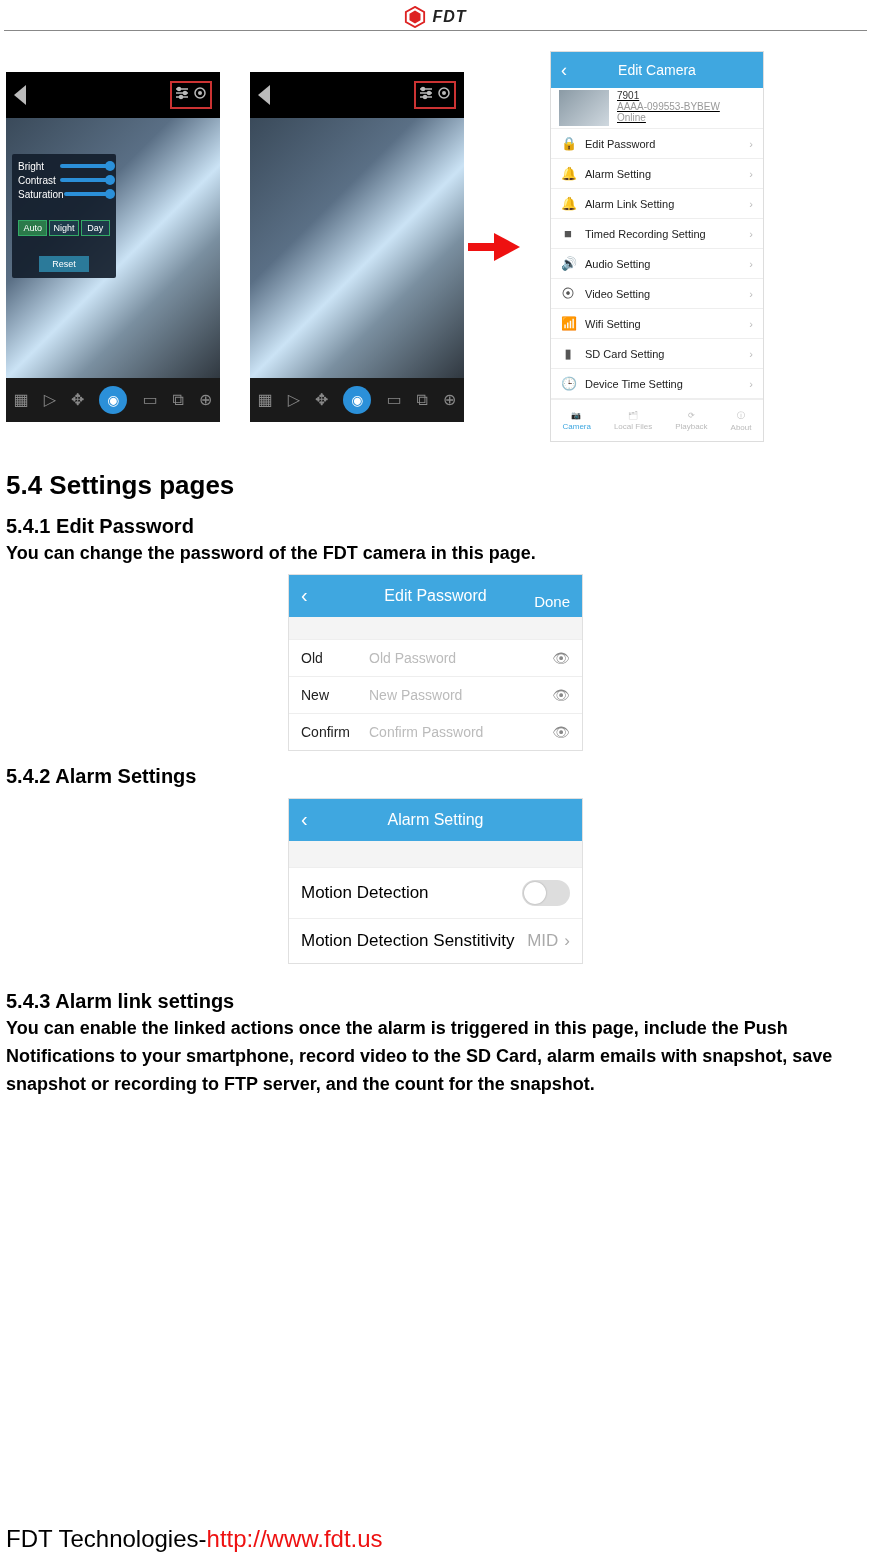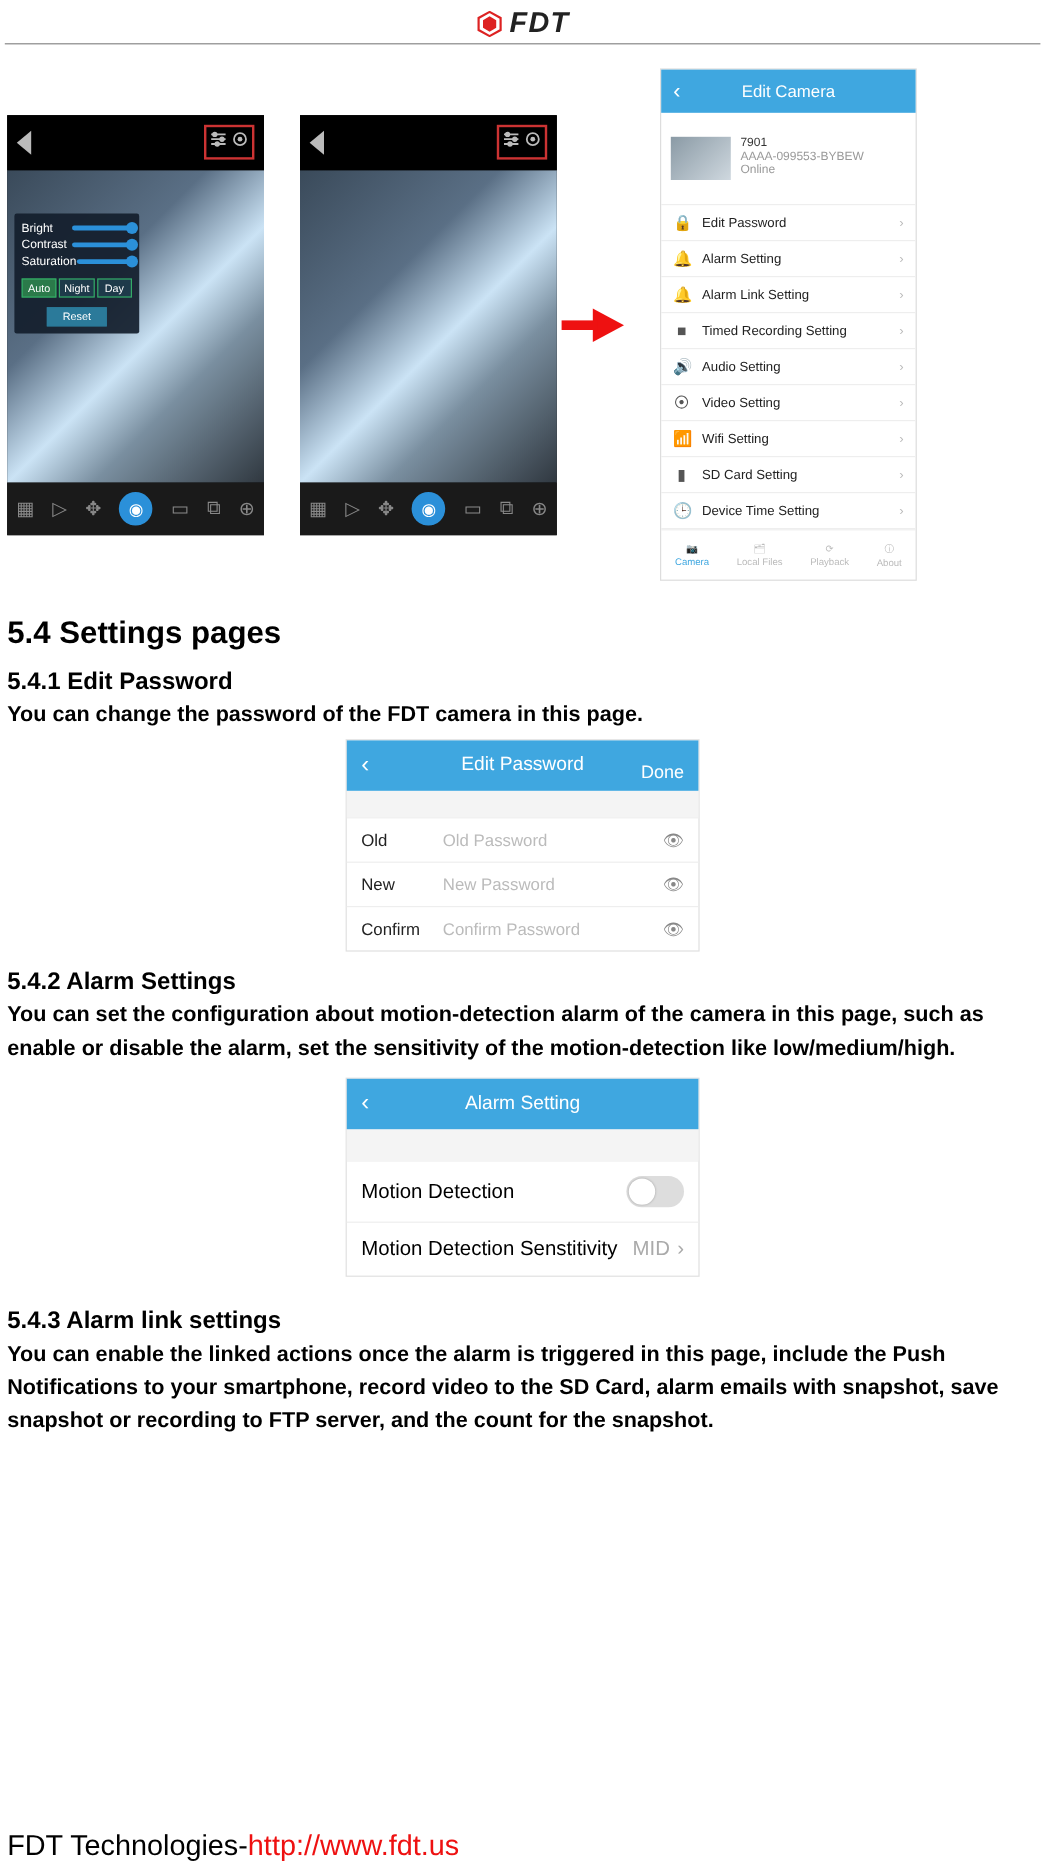--- a/index.html
+++ b/index.html
@@ -11,21 +11,21 @@
   }
   .page-header {
     display:flex; align-items:center; justify-content:center;
     padding: 6px 0 2px 0;
   }
   .logo { display:flex; align-items:center; gap:6px; }
   .logo-mark {
     width:22px; height:22px; position:relative;
   }
   .logo-mark svg { width:22px; height:22px; }
-  .logo-text { font-weight:900; font-size:24px; letter-spacing:1px; color:#222; font-style:italic;}
+  .logo-text { font-weight:900; font-size:16px; letter-spacing:1px; color:#222; font-style:italic;}
   .hr { border:0; border-top:1px solid #888; margin:0 4px; }
   .content { padding: 20px 6px 10px 6px; }
 
   
   .shots { display:flex; align-items:center; gap:30px; margin-bottom:28px; }
   .phone {
     width: 214px; background:#000; display:flex; flex-direction:column;
   }
   .phone-top {
     height:46px; background:#000; display:flex; align-items:center; justify-content:space-between; padding:0 8px;
@@ -39,39 +39,39 @@
     position:relative;
   }
   .overlay-panel {
     position:absolute; left:6px; top:36px; width:104px;
     background:rgba(20,30,45,.92); border-radius:2px; padding:4px 6px 6px 6px;
     font-size:10px; color:#fff;
   }
   .overlay-row { display:flex; align-items:center; justify-content:space-between; margin:3px 0;}
   .overlay-row .knob { width:50px; height:4px; background:#2b90d9; border-radius:2px; position:relative;}
   .overlay-row .knob::after{content:"";position:absolute;right:-5px;top:-3px;width:10px;height:10px;border-radius:50%;background:#2b90d9;}
-  .btnrow { display:flex; gap:2px; margin-top:8px;}
+  .btnrow { display:flex; gap:2px; margin-top:20px;}
   .btnrow span{flex:1;text-align:center;padding:2px 0;font-size:9px;border:1px solid #3a6;background:#1e3a4a;}
   .btnrow span.active{background:#2b7a4a;}
   .btnrow.center{justify-content:center;}
   .btnrow.center span{flex:0 0 50px;background:#2b7a9a;border-color:#2b7a9a;}
   .phone-bot {
     height:44px; background:#1a1a1a; display:flex; align-items:center; justify-content:space-around; color:#888;
   }
   .phone-bot .circ { width:28px;height:28px;border-radius:50%;background:#2b90d9;display:flex;align-items:center;justify-content:center;color:#fff;font-size:14px;}
   .arrow-red {
     width:0;height:0;border-top:14px solid transparent;border-bottom:14px solid transparent;border-left:26px solid #e11; position:relative;
   }
   .arrow-red::before{content:"";position:absolute;left:-52px;top:-4px;width:30px;height:8px;background:#e11;}
 
   
   .phone-light { width:214px; background:#fff; border:1px solid #ddd; display:flex; flex-direction:column;}
   .ec-header{height:36px;background:#3fa7e0;color:#fff;display:flex;align-items:center;justify-content:center;font-size:14px;position:relative;}
   .ec-header .back-ch{position:absolute;left:10px;font-size:18px;}
-  .ec-cam{display:flex;gap:8px;padding:20px 8px;border-bottom:1px solid #eee;}
+  .ec-cam{display:flex;gap:8px;padding:2px 8px;border-bottom:1px solid #eee;text-decoration:underline;}
   .ec-thumb{width:50px;height:36px;background:linear-gradient(135deg,#8a9aa5,#cfd8df);}
   .ec-meta{display:flex;flex-direction:column;font-size:10px;color:#333;}
   .ec-meta .sub{color:#999;}
   .ec-row{display:flex;align-items:center;justify-content:space-between;padding:7px 10px;border-bottom:1px solid #eee;font-size:11px;color:#222;}
   .ec-row .left{display:flex;align-items:center;gap:10px;}
   .ec-row .ch{color:#bbb;}
   .ec-footer{height:42px;display:flex;align-items:center;justify-content:space-around;font-size:8px;color:#bbb;border-top:1px solid #eee;}
   .ec-footer .fcol{display:flex;flex-direction:column;align-items:center;gap:2px;}
   .ec-footer .fcol.active{color:#3fa7e0;}
 
@@ -353,21 +353,20 @@
         </div>
         <div class="ep-row">
           <span class="lbl">Confirm</span>
           <span class="ph">Confirm Password</span>
           <span class="eye">👁</span>
         </div>
       </div>
     </div>
 
     <h3>5.4.2 Alarm Settings</h3>
-    <p>You can set the configuration about motion-detection alarm of the camera in this page, such as enable or disable the alarm, set the sensitivity of the motion-detection like low/medium/high.</p>
 
     <div class="as-wrap">
       <div class="as">
         <div class="as-head">
           <span class="bk">‹</span>
           <span>Alarm Setting</span>
         </div>
         <div class="as-gap"></div>
         <div class="as-row">
           <span>Motion Detection</span>

